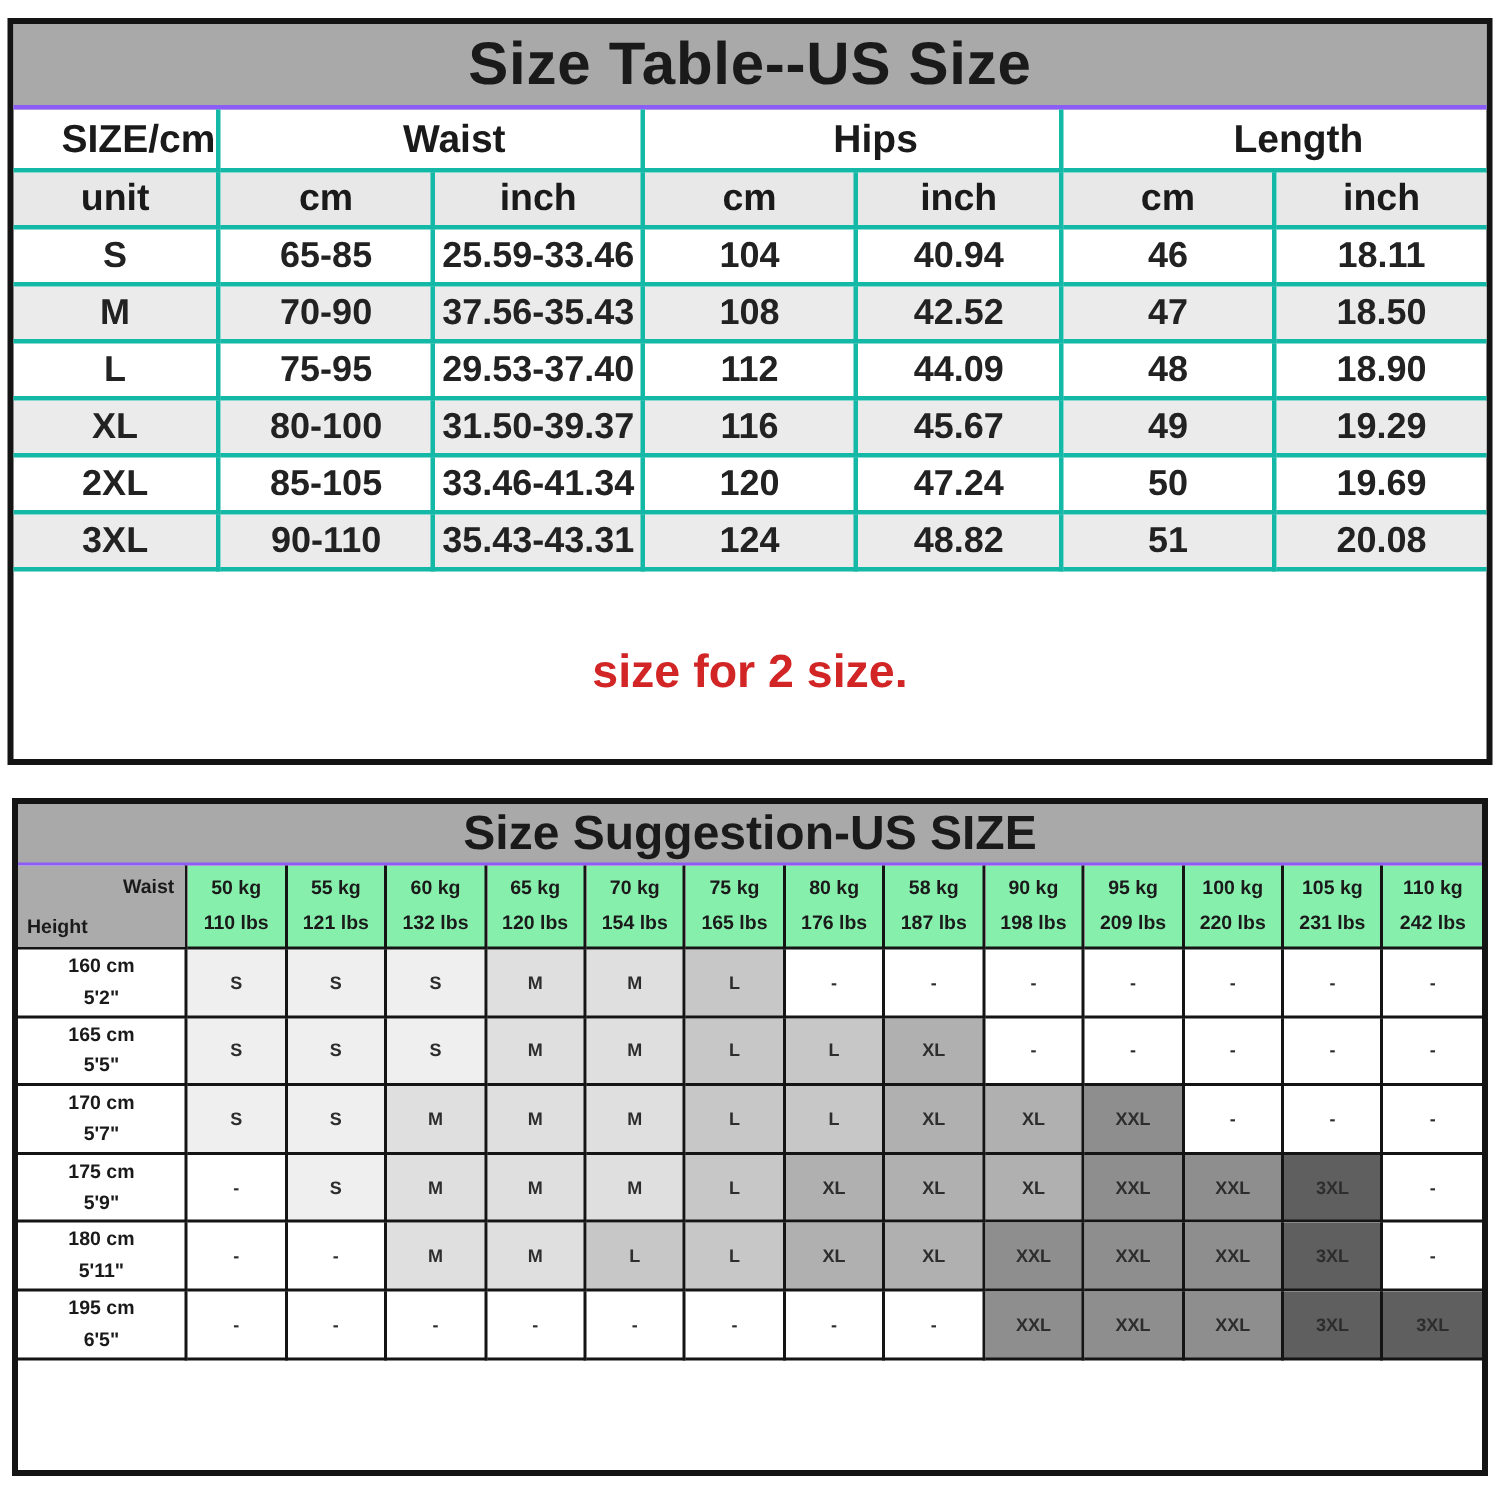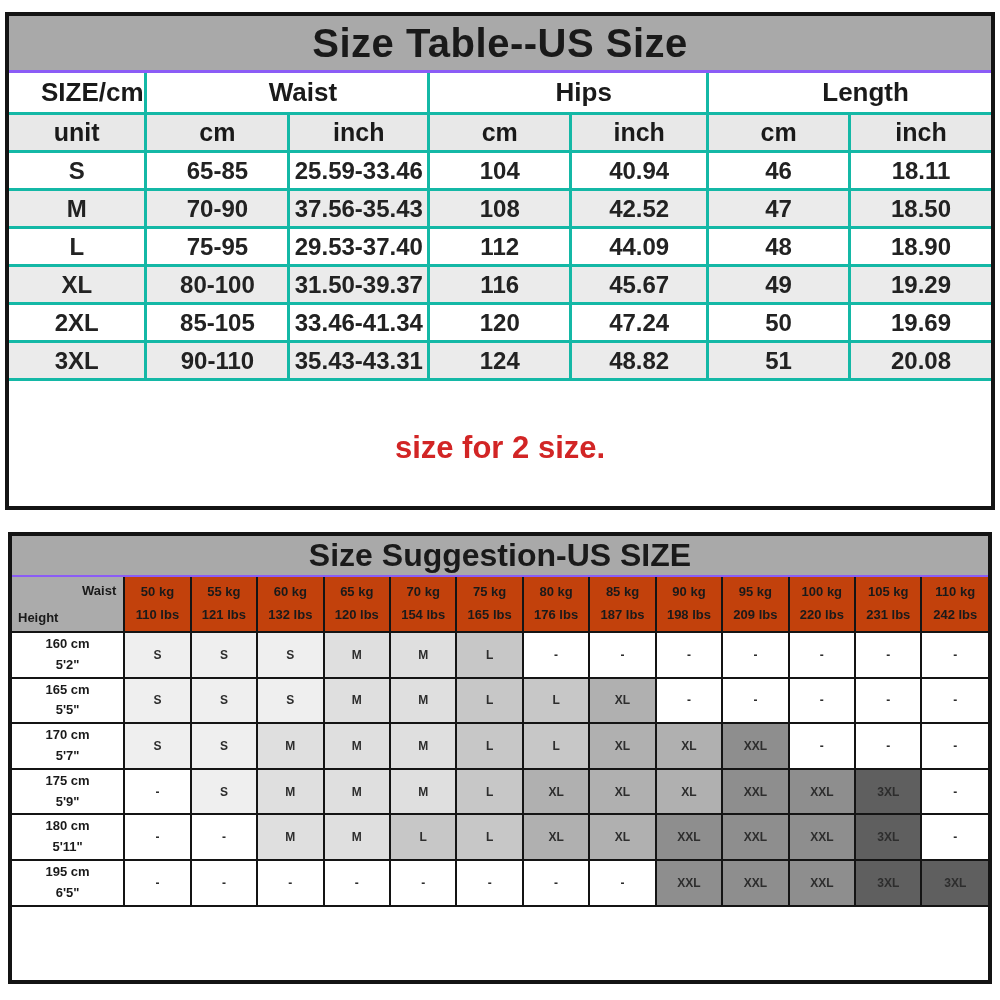--- a/index.html
+++ b/index.html
@@ -55,21 +55,21 @@
 
   
   #suggestion-table th, #suggestion-table td {
     border: 2px solid #141414;
     text-align: center; vertical-align: middle;
     overflow: hidden; white-space: nowrap;
   }
   #suggestion-table tr > *:first-child { border-left: none; }
   #suggestion-table tr > *:last-child  { border-right: none; }
   #suggestion-table thead tr:first-child > * { border-top: none; }
-  #suggestion-table thead th { height: 52px; background: #c2410c; }
+  #suggestion-table thead th { height: 52px; background: #86efac; }
   #suggestion-table tbody th { height: 41px; background: #ffffff; }
   #suggestion-table tbody td { height: 41px; font-size: 12px; font-weight: bold; color: #2d2d2d; }
   .wh-line1, .wh-line2 { font-size: 13px; font-weight: bold; line-height: 1.75; }
   .hh-line1, .hh-line2 { font-size: 13px; font-weight: bold; line-height: 1.6; }
   .dash-cell { font-weight: normal; color: #444; }
 
   th.corner {
     position: relative;
     background-image: linear-gradient(to bottom right,
       rgba(0,0,0,0) calc(50% - 1.5px), #242424 calc(50% - 1.5px),
@@ -222,21 +222,21 @@
           </th>
           <th>
             <div class="wh-line1">75 kg</div>
             <div class="wh-line2">165 lbs</div>
           </th>
           <th>
             <div class="wh-line1">80 kg</div>
             <div class="wh-line2">176 lbs</div>
           </th>
           <th>
-            <div class="wh-line1">85 kg</div>
+            <div class="wh-line1">58 kg</div>
             <div class="wh-line2">187 lbs</div>
           </th>
           <th>
             <div class="wh-line1">90 kg</div>
             <div class="wh-line2">198 lbs</div>
           </th>
           <th>
             <div class="wh-line1">95 kg</div>
             <div class="wh-line2">209 lbs</div>
           </th>

